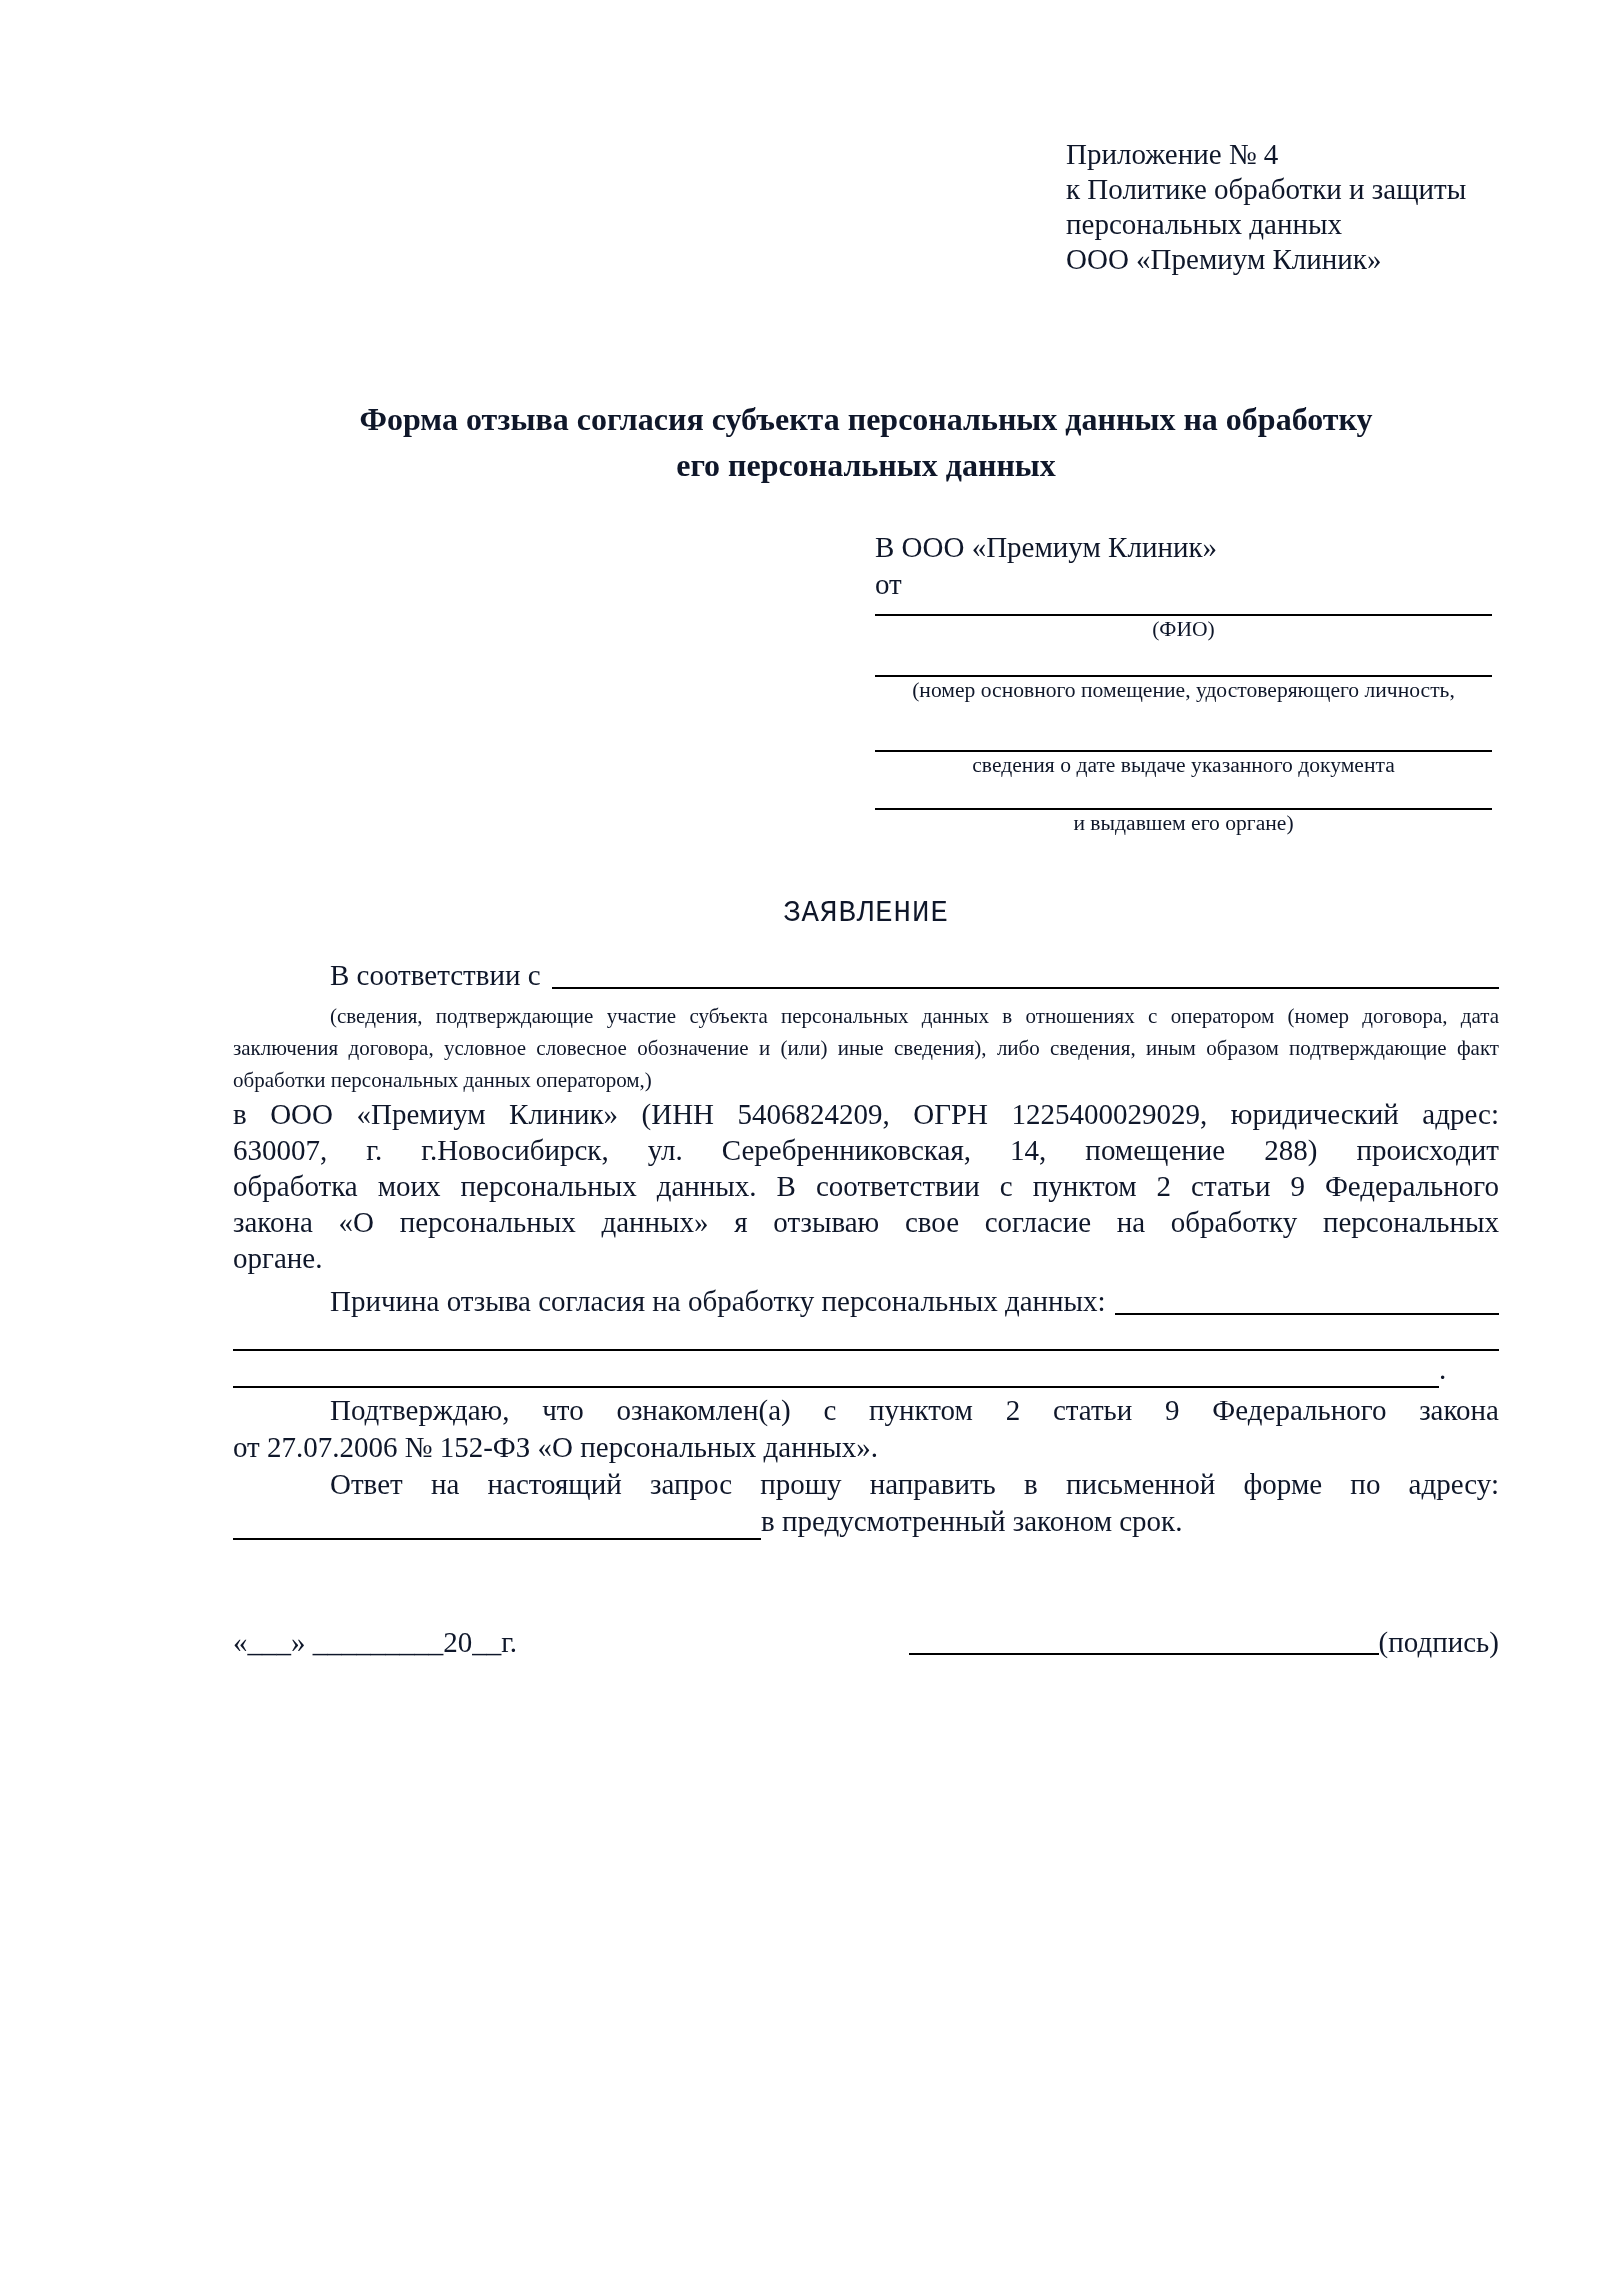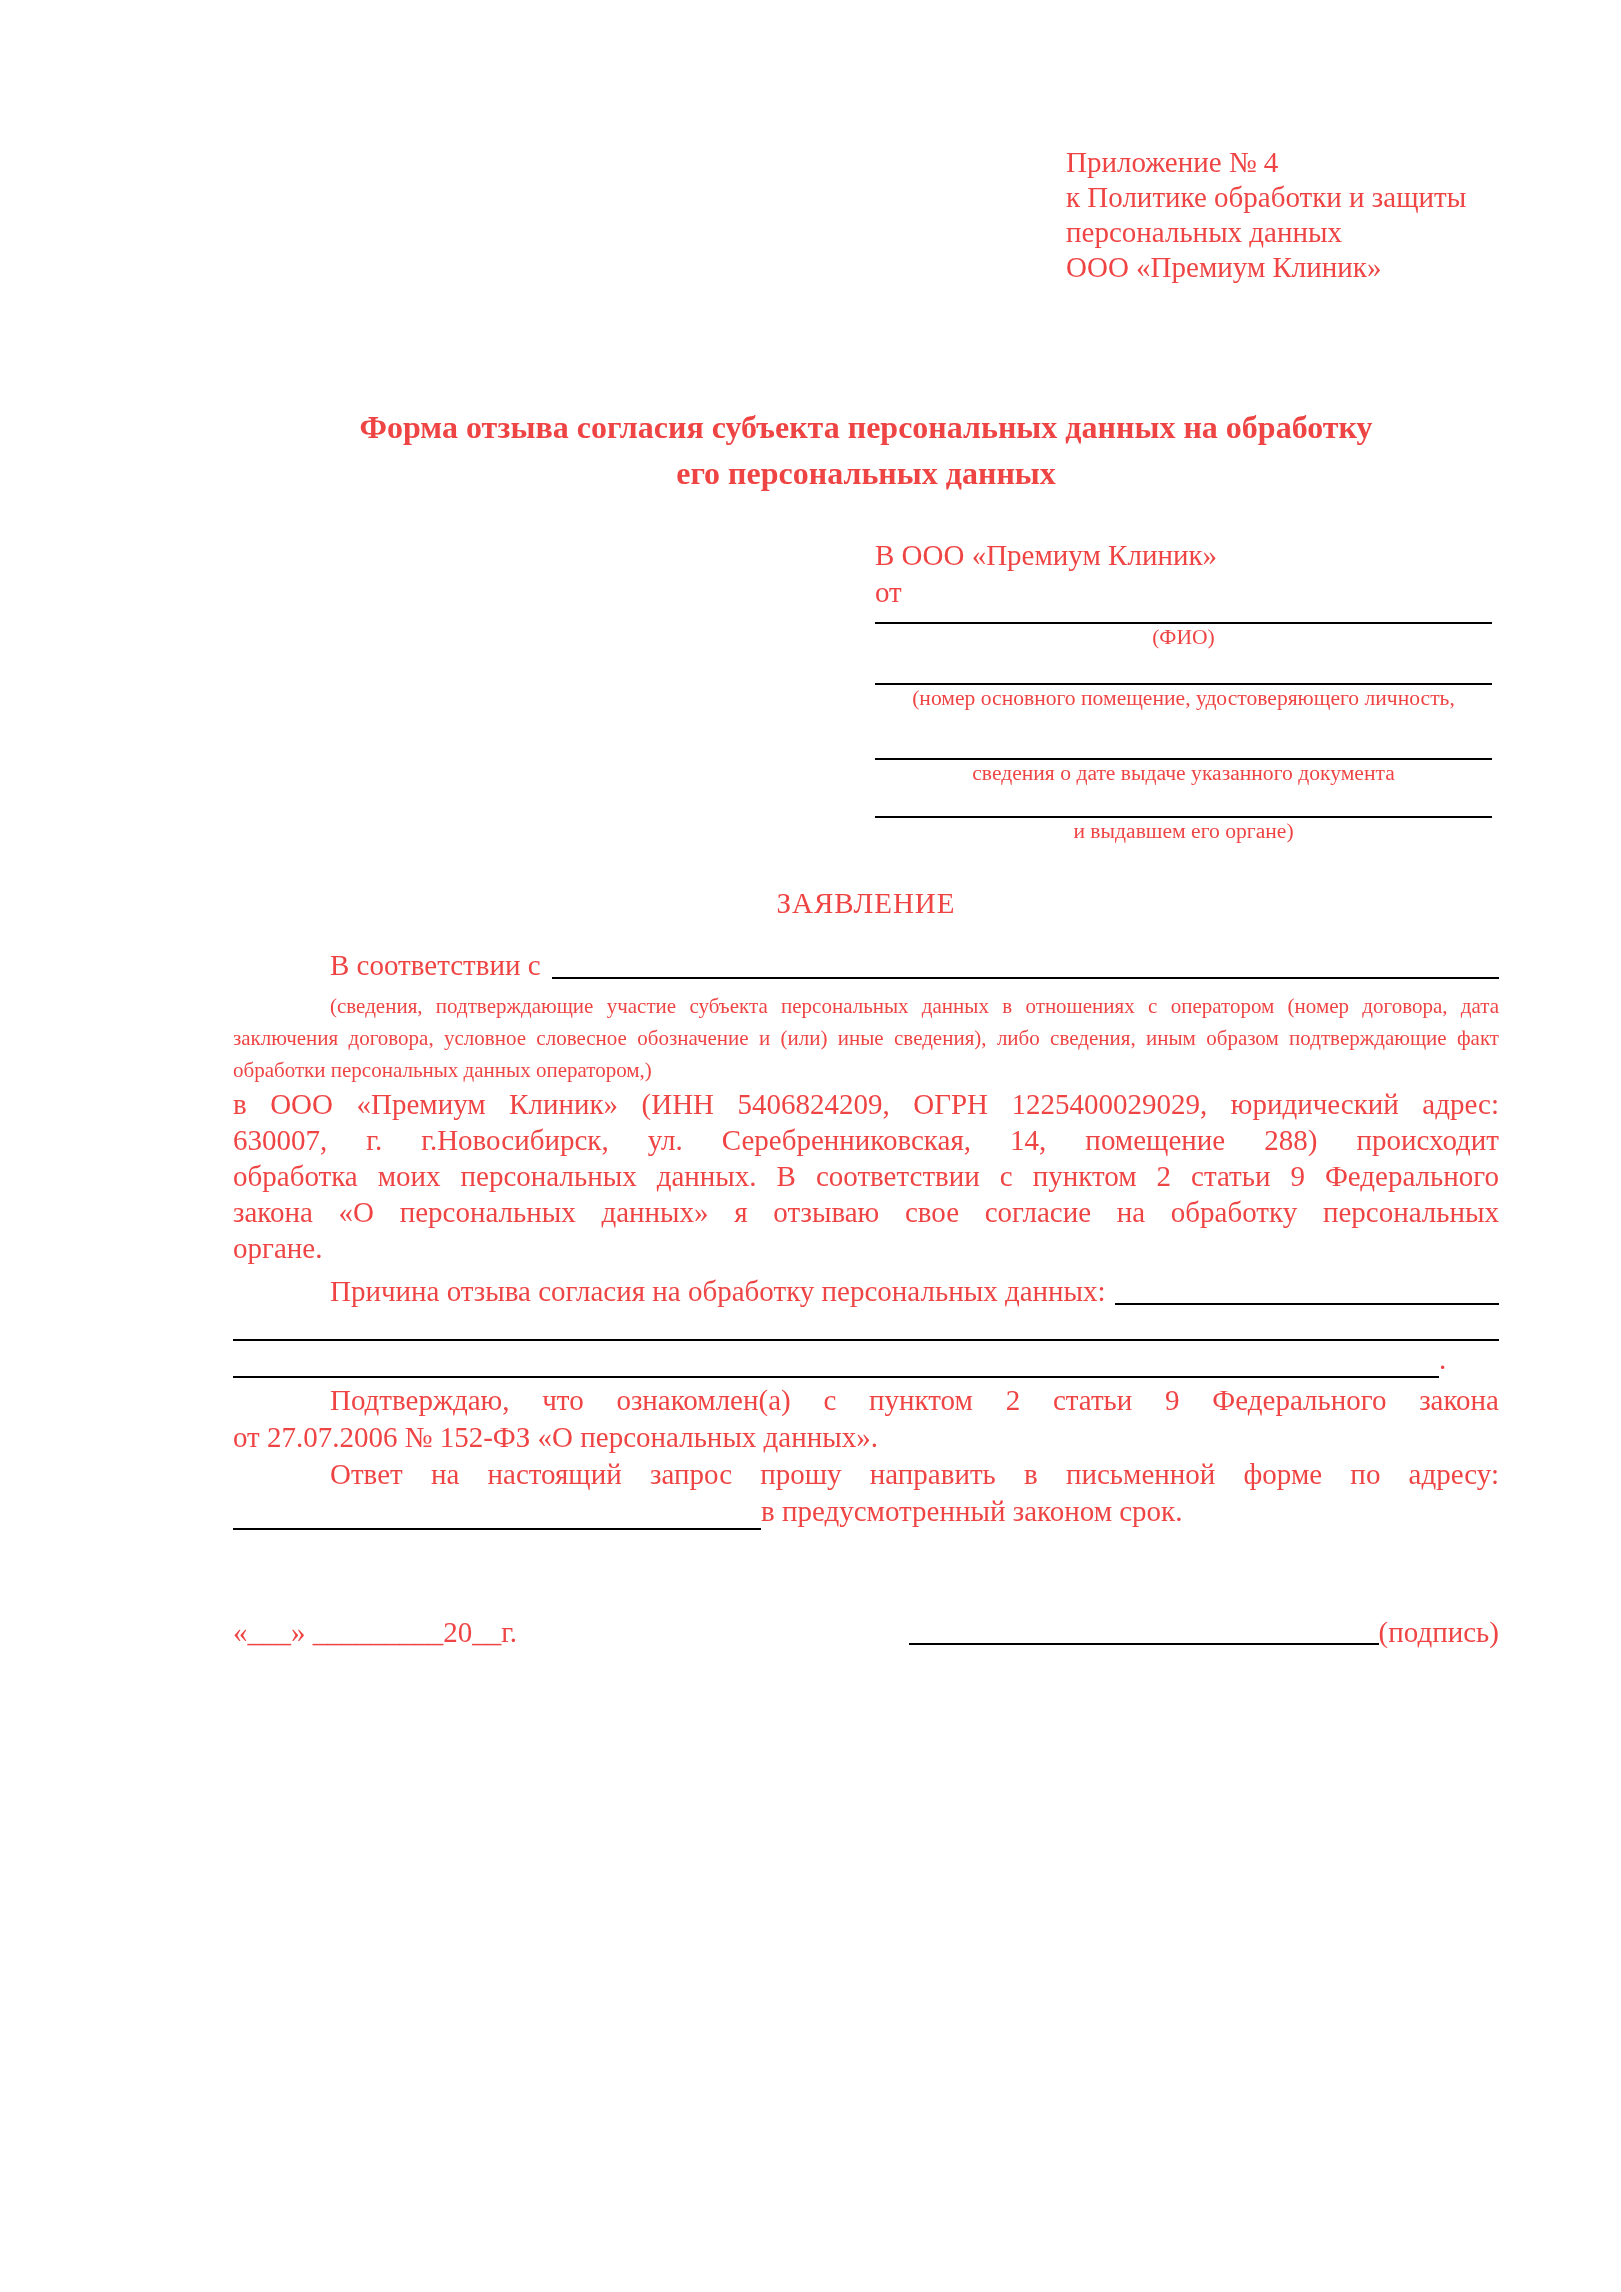--- a/index.html
+++ b/index.html
@@ -1,41 +1,41 @@
 <!DOCTYPE html>
 <html><head>
 <meta charset="utf-8">
 <style>
   html, body { margin: 0; padding: 0; background: #ffffff; }
   .page {
     position: relative;
     width: 1621px;
     height: 1729px;
     background: #ffffff;
-    color: #ef4444;
+    color: #0f172a;
     font-family: "Liberation Serif", "DejaVu Serif", serif;
     font-size: 29px;
     box-sizing: border-box;
-    padding: 8px 122px 0 233px;
+    padding: 0 122px 0 233px;
     overflow: hidden;
   }
   
   .header-block { margin-top: 137px; margin-left: 833px; line-height: 35px; }
   
   .doc-title { margin-top: 119px; text-align: center; font-weight: bold; font-size: 32px; line-height: 46px; }
   
   .addressee { margin-top: 41px; margin-left: 642px; width: 617px; line-height: 37px; }
   .field-line { border-bottom: 2.9px solid #000; }
   .fio-line { height: 10.8px; }
   .doc-line { height: 33px; }
   .date-line-f { height: 46px; }
   .org-line { height: 30px; }
   .caption { font-size: 21.6px; line-height: 26.5px; text-align: center; }
   
-  .statement-heading { margin-top: 42px; text-align: center; letter-spacing: 1px; }
+  .statement-heading { margin-top: 60px; text-align: center; letter-spacing: 1px; font-family: Liberation Mono, monospace; }
   .row { display: flex; align-items: flex-end; }
   .intro-row { margin-top: 27px; line-height: 37px; }
   .indent-sp { display: inline-block; width: 97px; }
   .fill { flex: 1 1 auto; border-bottom: 2.9px solid #000; margin-bottom: 4.9px; }
   .fine-print { margin-top: 5.9px; font-size: 21px; line-height: 32px; }
   .jline { text-align: justify; text-align-last: justify; }
   .lline { text-align: left; }
   .fp-first { text-indent: 97px; }
   .body-par { line-height: 36px; }
   .reason-row { margin-top: 6.9px; line-height: 37px; }

